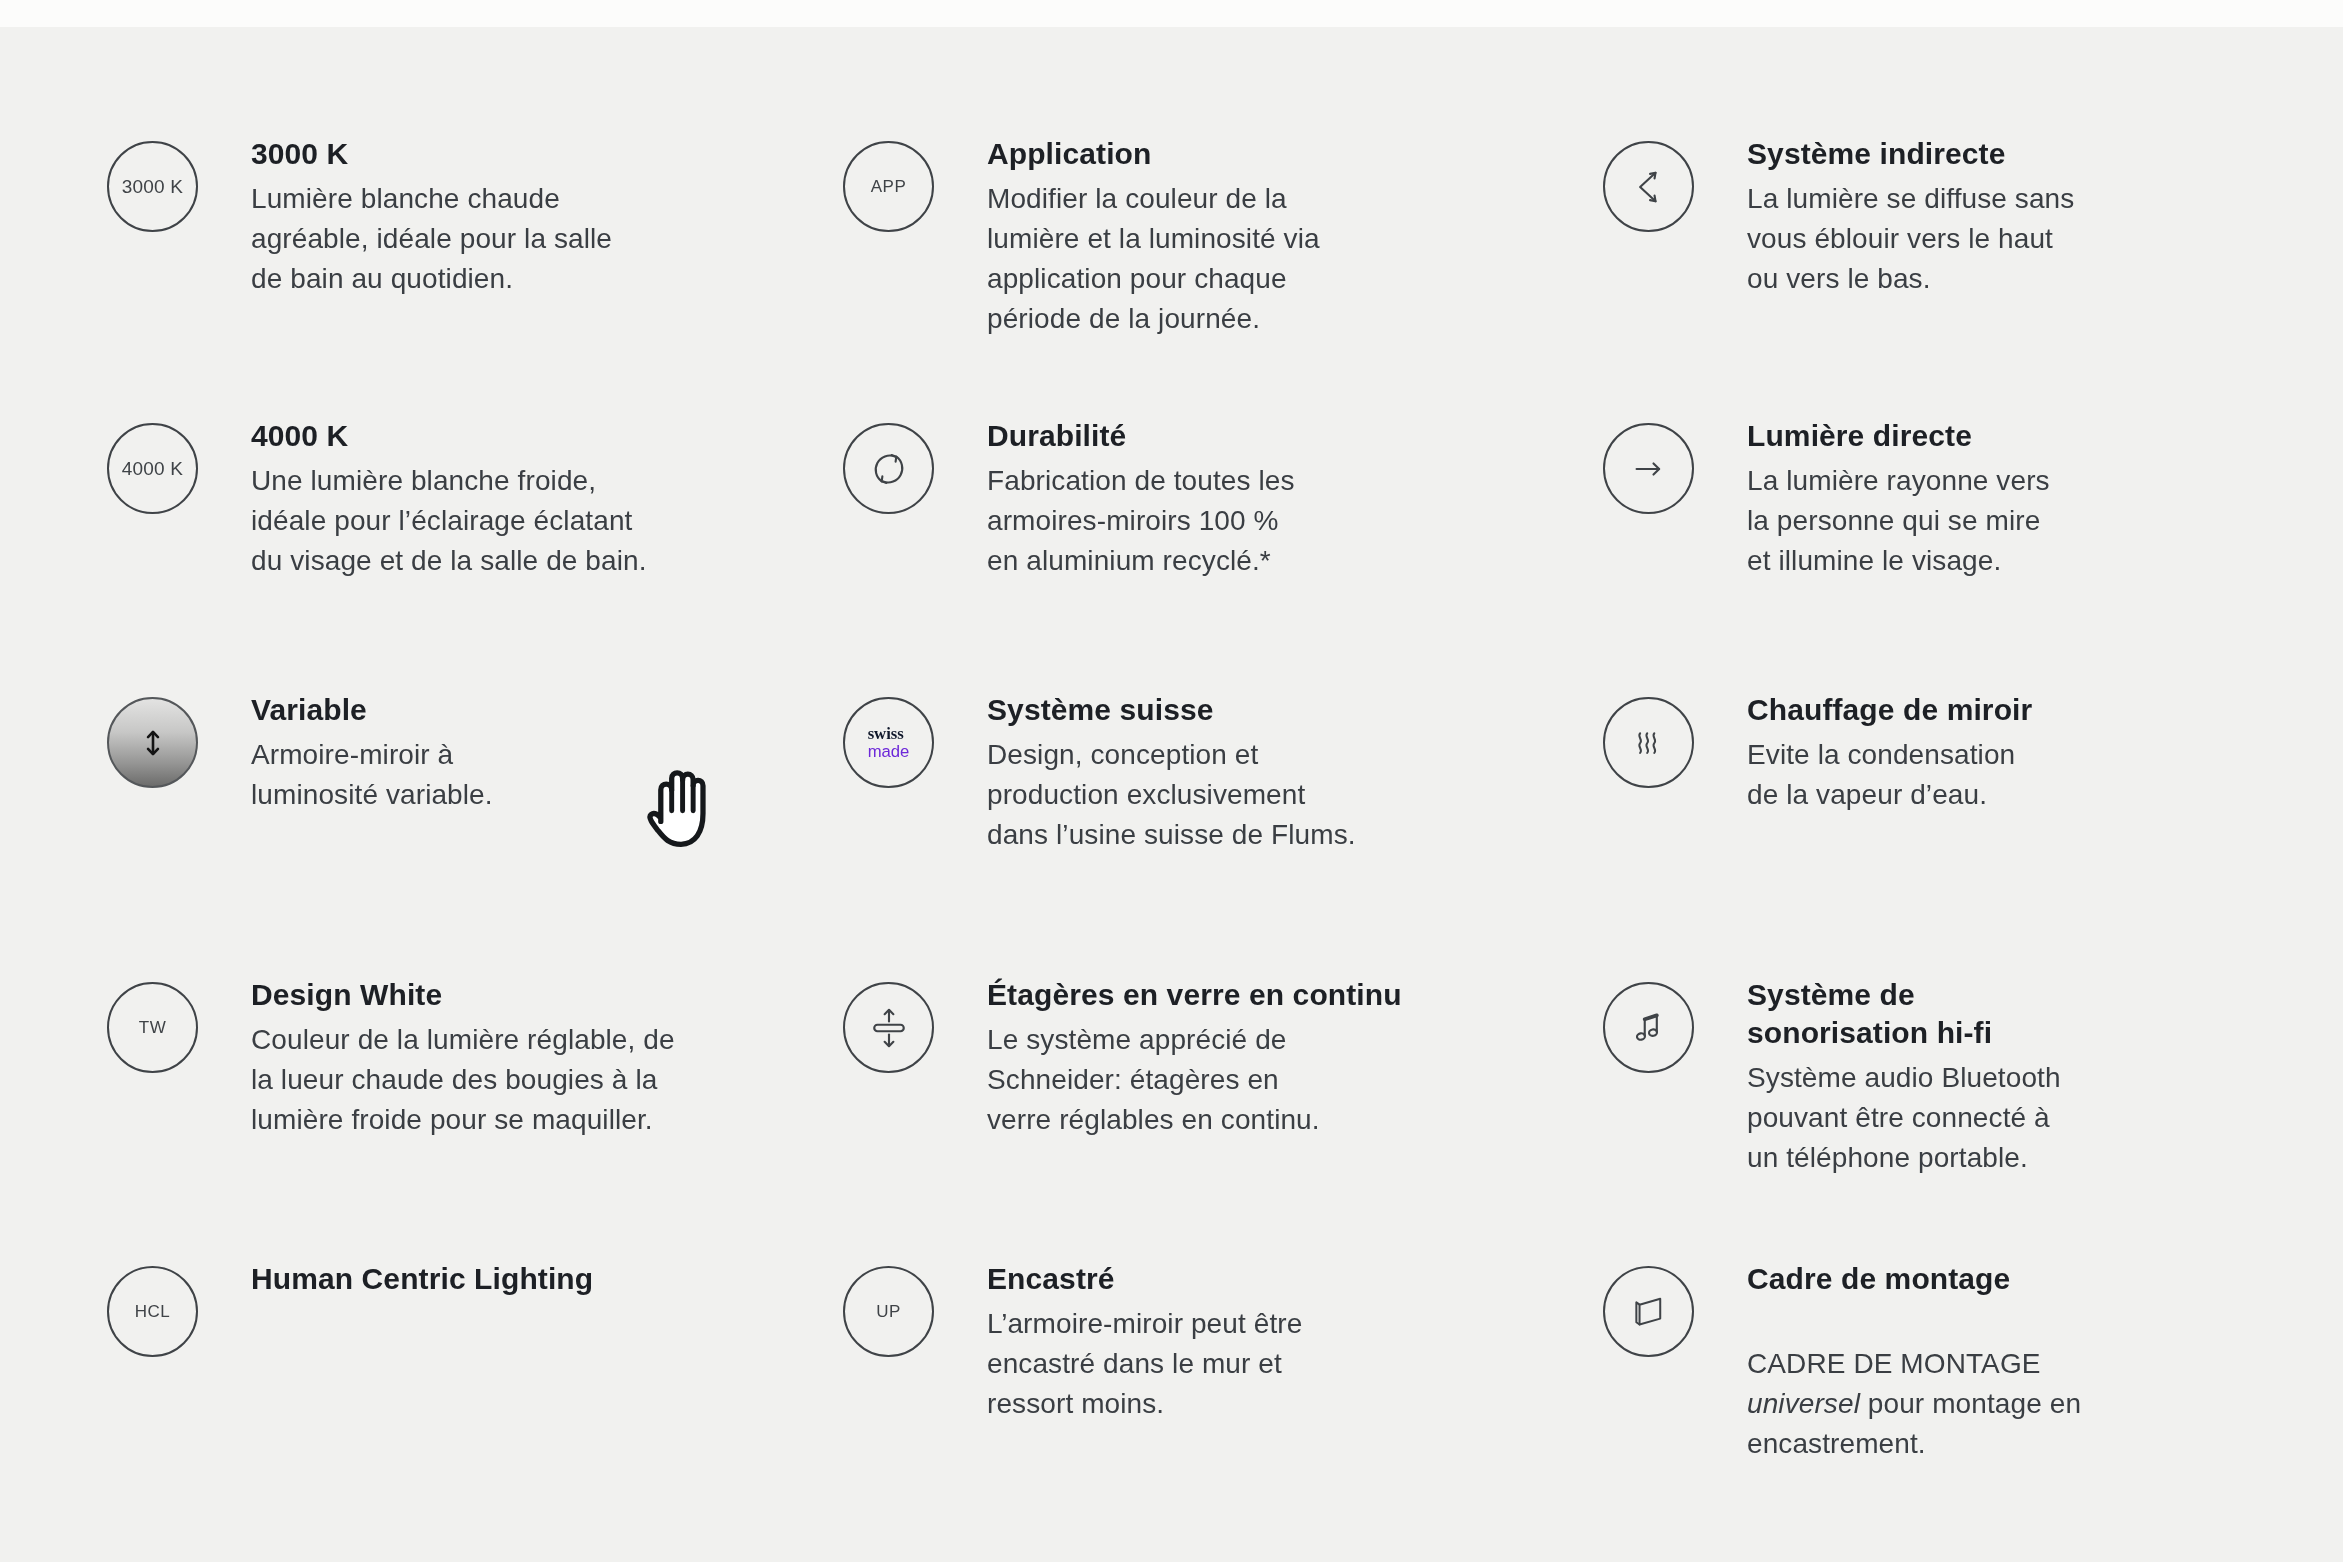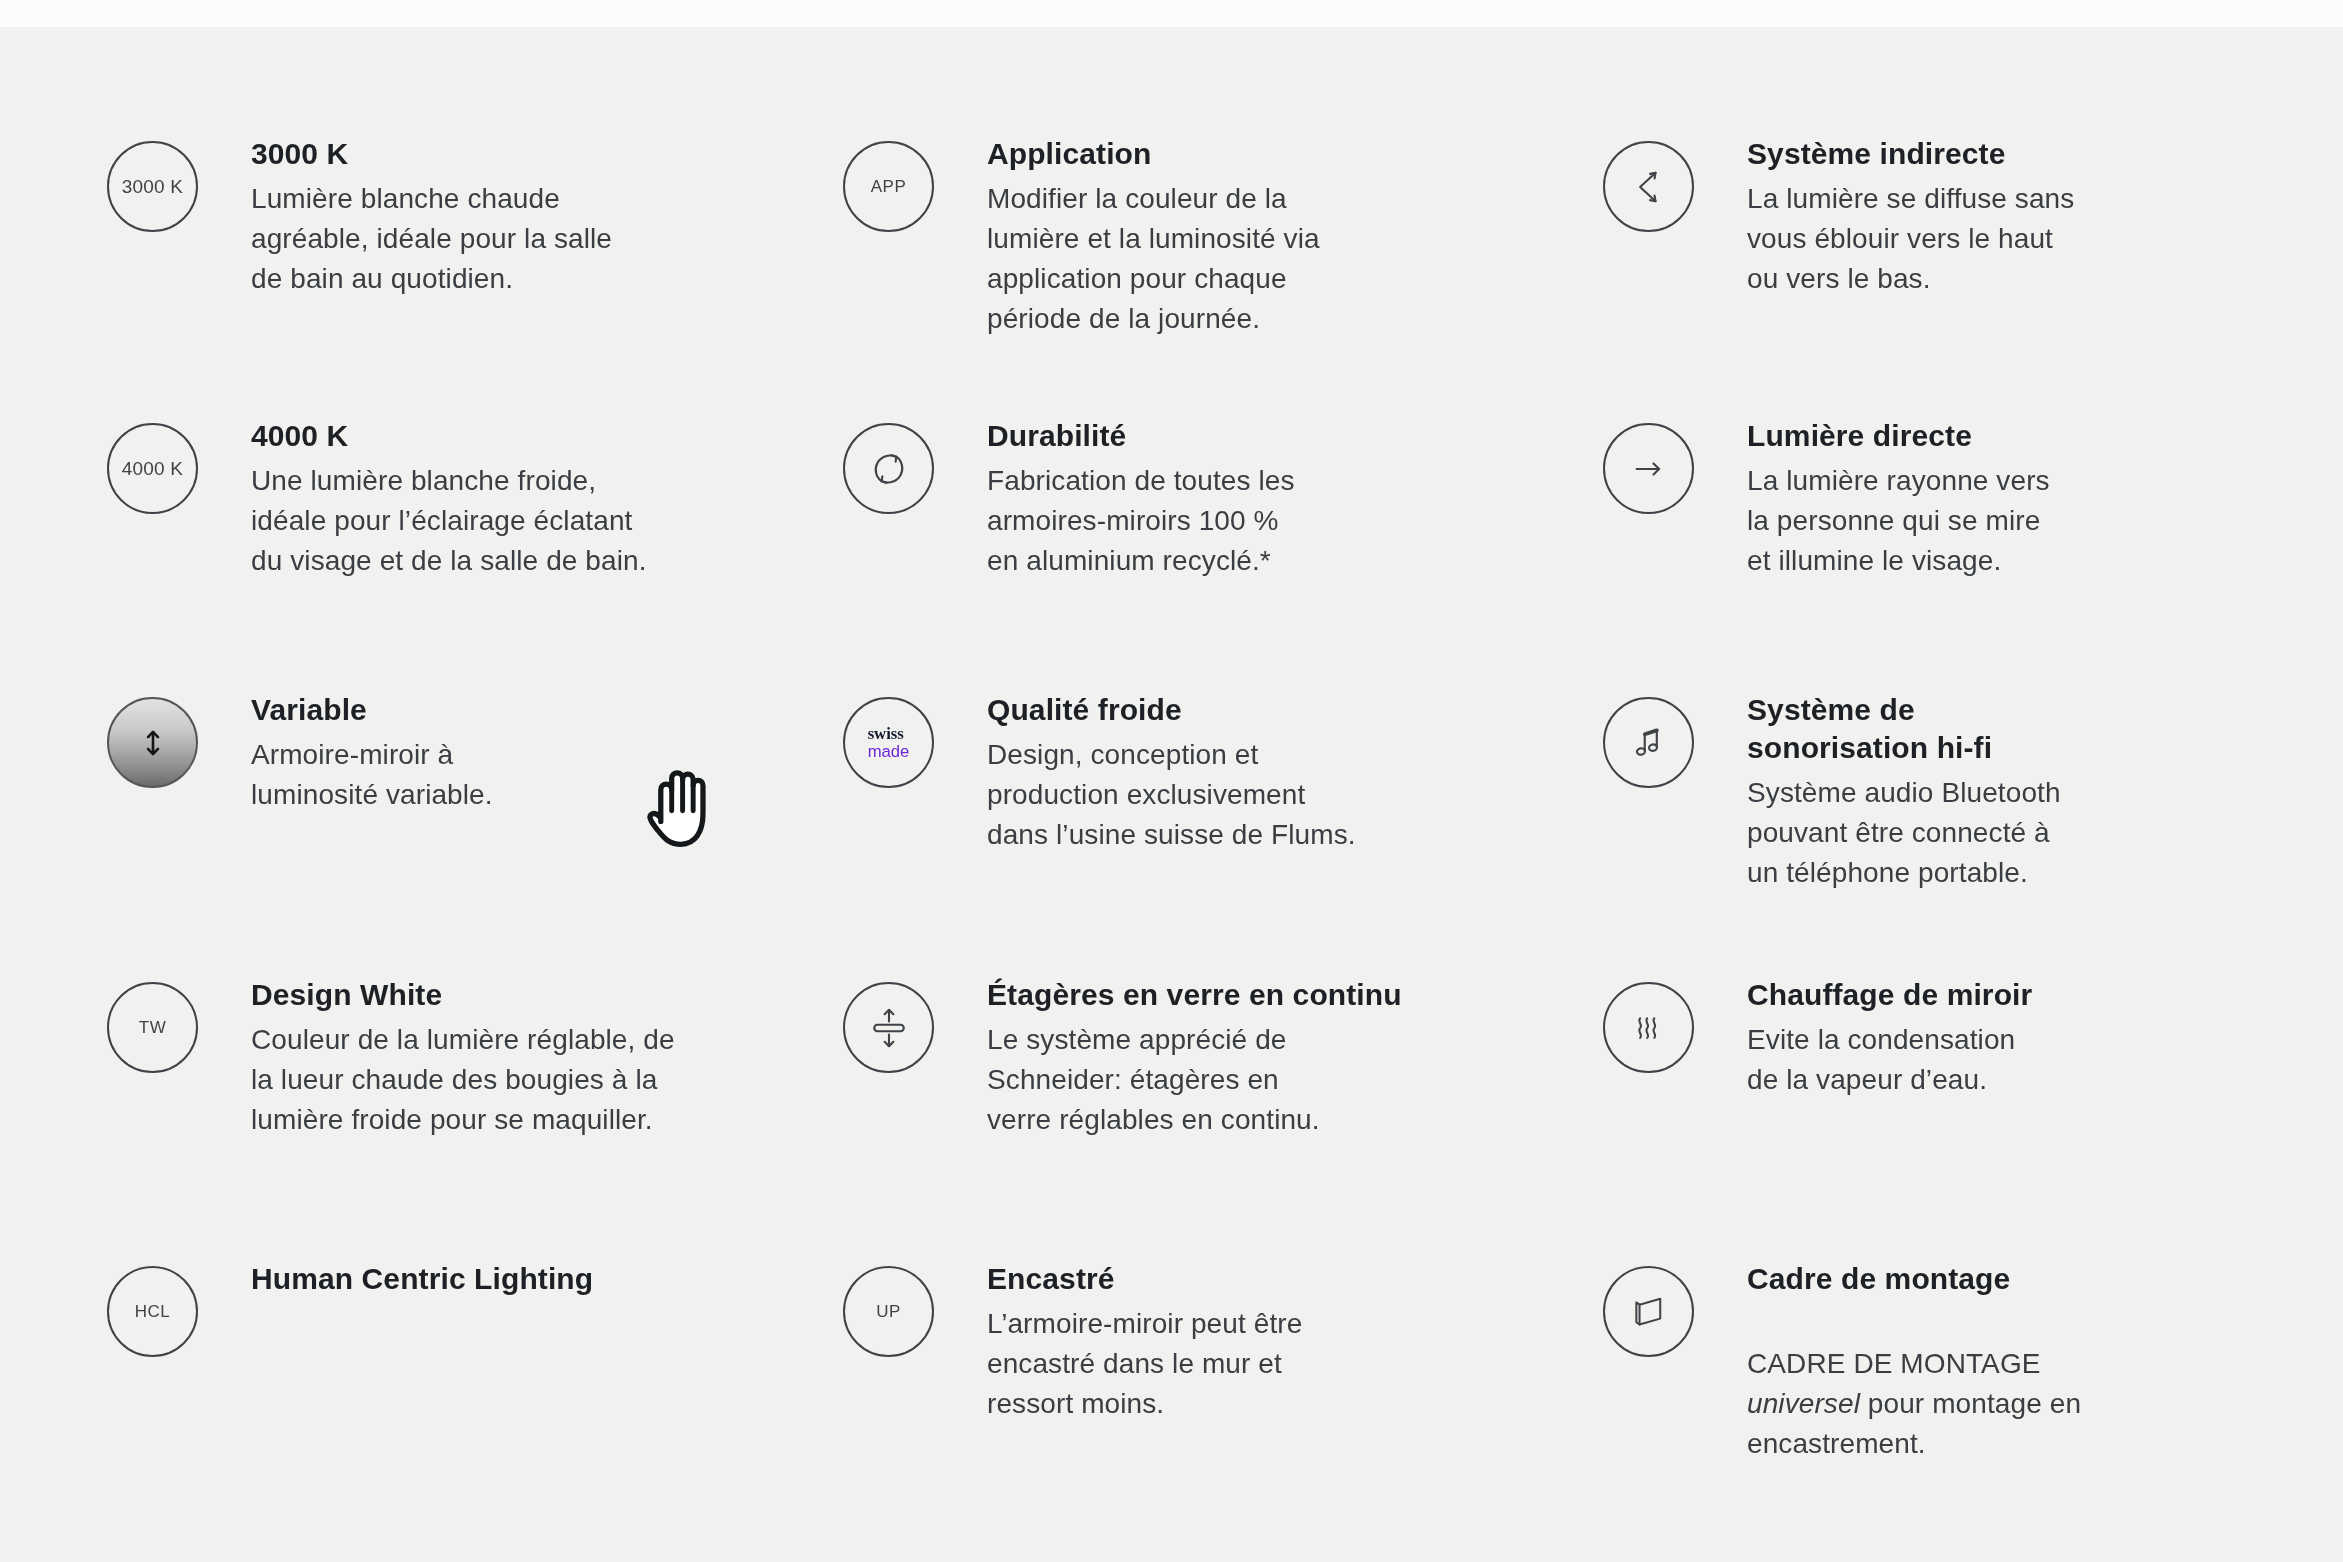--- a/index.html
+++ b/index.html
@@ -163,21 +163,21 @@
   <div class="feature">
     <div class="icon-wrap">
       <div class="badge">
         <span class="swiss-label">
           <span class="swiss">swiss</span>
           <span class="made">made</span>
         </span>
       </div>
     </div>
     <div class="text">
-      <div class="title">Qualité froide</div>
+      <div class="title">Système suisse</div>
       <div class="desc">Design, conception et
 production exclusivement
 dans l’usine suisse de Flums.</div>
     </div>
   </div>
 
   <div class="feature">
     <div class="icon-wrap">
       <div class="badge">
         <svg width="52" height="52" viewBox="0 0 44 44" class="stroke-icon" style="stroke-width:1.8;">
@@ -242,52 +242,52 @@
       <div class="title">Lumière directe</div>
       <div class="desc">La lumière rayonne vers
 la personne qui se mire
 et illumine le visage.</div>
     </div>
   </div>
 
   <div class="feature">
     <div class="icon-wrap">
       <div class="badge">
+        <svg width="52" height="52" viewBox="0 0 44 44" class="stroke-icon" style="stroke-width:1.7;">
+          <path d="M 14.5 13.8 c -2.7 2.9 2.7 5.4 0 8.3 c -2.7 2.9 2.7 5.4 0 8.3"></path>
+          <path d="M 20.5 13.8 c -2.7 2.9 2.7 5.4 0 8.3 c -2.7 2.9 2.7 5.4 0 8.3"></path>
+          <path d="M 26.5 13.8 c -2.7 2.9 2.7 5.4 0 8.3 c -2.7 2.9 2.7 5.4 0 8.3"></path>
+        </svg>
+      </div>
+    </div>
+    <div class="text">
+      <div class="title">Chauffage de miroir</div>
+      <div class="desc">Evite la condensation
+de la vapeur d’eau.</div>
+    </div>
+  </div>
+
+  <div class="feature">
+    <div class="icon-wrap">
+      <div class="badge">
         <svg width="52" height="52" viewBox="0 0 44 44" class="stroke-icon" style="stroke-width:1.8;">
           <ellipse cx="15.2" cy="29.2" rx="3.4" ry="2.7" transform="rotate(-12 15.2 29.2)"></ellipse>
           <ellipse cx="25.4" cy="25.9" rx="3.4" ry="2.7" transform="rotate(-12 25.4 25.9)"></ellipse>
           <path d="M 18.4 28.6 V 14.6"></path>
           <path d="M 28.6 25.3 V 11.3"></path>
           <path d="M 18.4 14.6 L 28.6 11.3" style="stroke-width:3.2;"></path>
         </svg>
       </div>
     </div>
     <div class="text">
       <div class="title">Système de
 sonorisation hi-fi</div>
       <div class="desc">Système audio Bluetooth
 pouvant être connecté à
 un téléphone portable.</div>
-    </div>
-  </div>
-
-  <div class="feature">
-    <div class="icon-wrap">
-      <div class="badge">
-        <svg width="52" height="52" viewBox="0 0 44 44" class="stroke-icon" style="stroke-width:1.7;">
-          <path d="M 14.5 13.8 c -2.7 2.9 2.7 5.4 0 8.3 c -2.7 2.9 2.7 5.4 0 8.3"></path>
-          <path d="M 20.5 13.8 c -2.7 2.9 2.7 5.4 0 8.3 c -2.7 2.9 2.7 5.4 0 8.3"></path>
-          <path d="M 26.5 13.8 c -2.7 2.9 2.7 5.4 0 8.3 c -2.7 2.9 2.7 5.4 0 8.3"></path>
-        </svg>
-      </div>
-    </div>
-    <div class="text">
-      <div class="title">Chauffage de miroir</div>
-      <div class="desc">Evite la condensation
-de la vapeur d’eau.</div>
     </div>
   </div>
 
   <div class="feature">
     <div class="icon-wrap">
       <div class="badge">
         <svg width="52" height="52" viewBox="0 0 44 44" class="stroke-icon" style="stroke-width:1.7;">
           <path d="M 14 15.8 L 31.5 10.8 L 31.5 27.6 L 14 32.6 Z"></path>
           <path d="M 14 15.8 L 11.3 13.9 L 11.3 30.7 L 14 32.6"></path>
         </svg>

